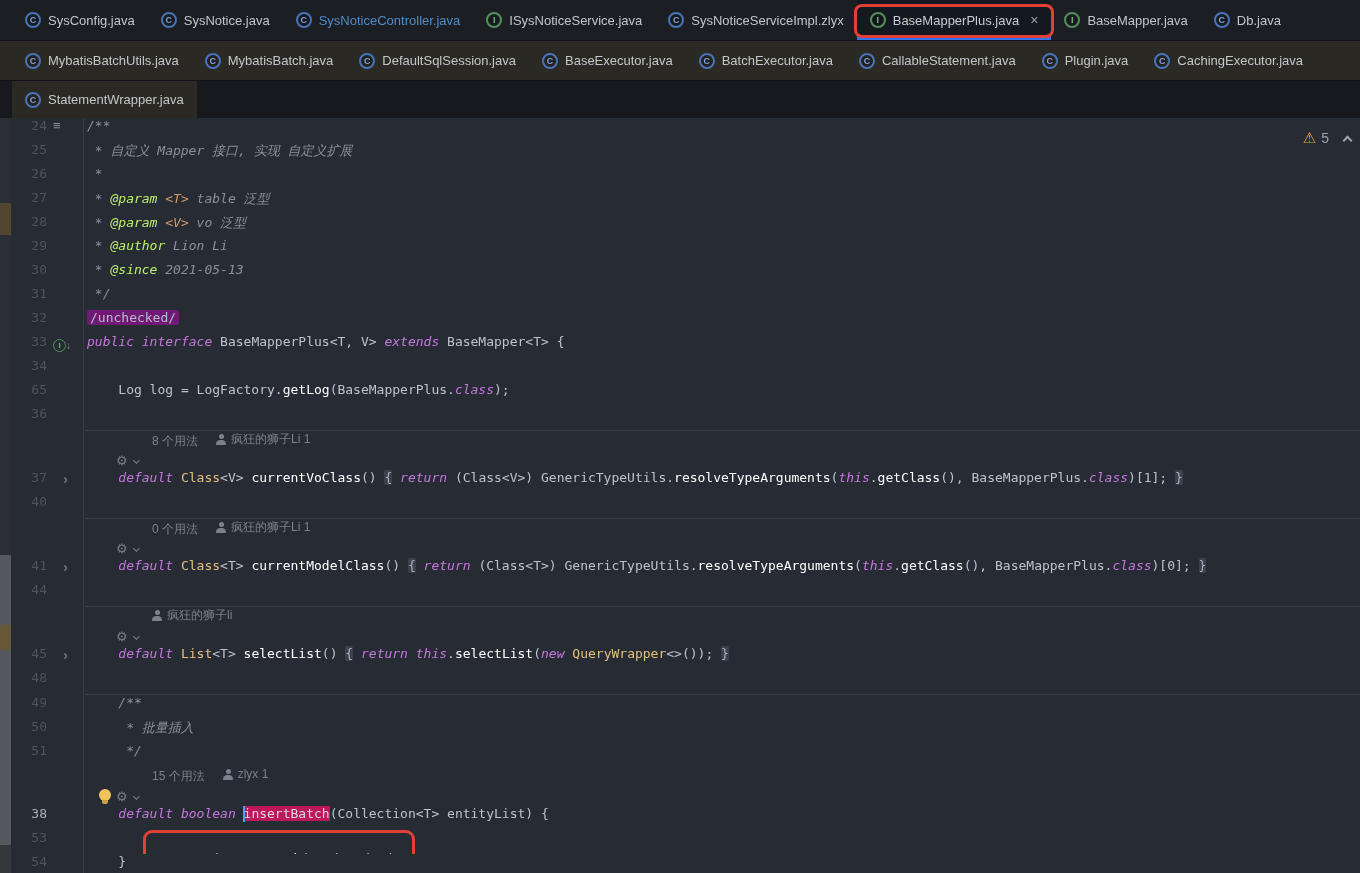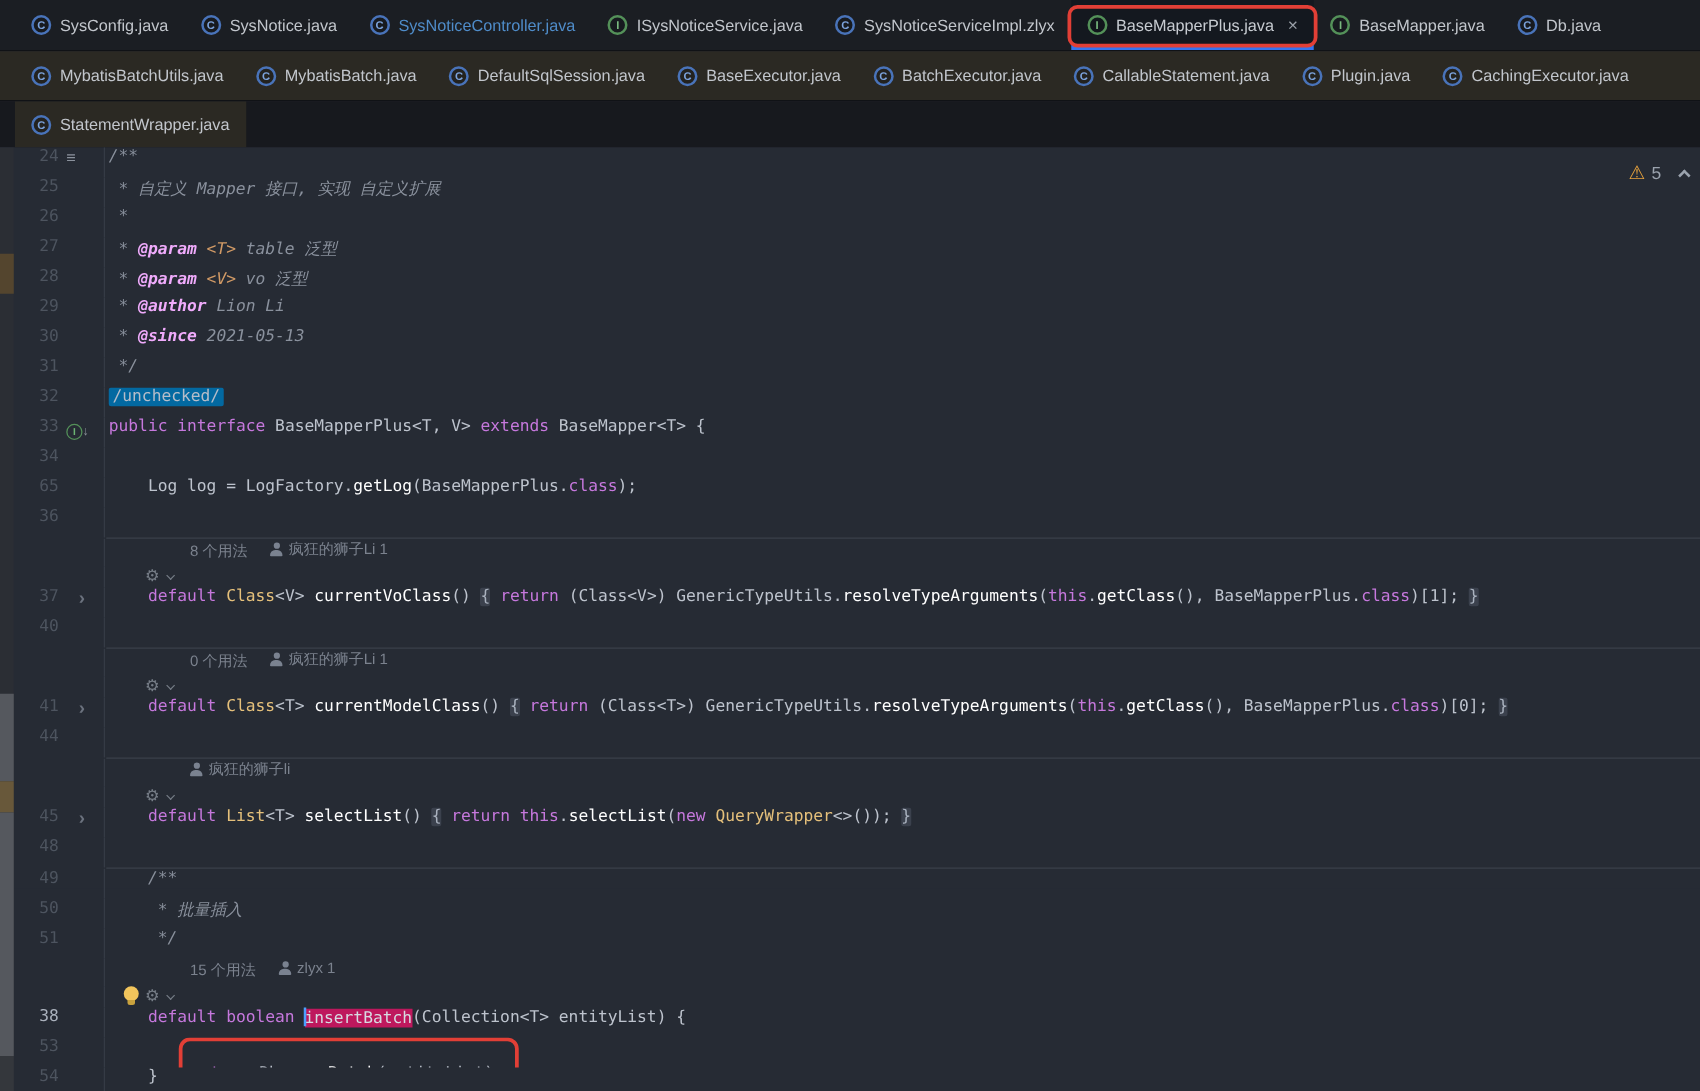--- a/index.html
+++ b/index.html
@@ -65,28 +65,28 @@
   .foldchev { color:#6b727e; font-size:15px; font-weight:bold; padding-left:10px; }
   .dococo { font-size:13px; letter-spacing:-1px; color:#8b929d; }
 
   .body {
     flex:1; position:relative; white-space:pre; overflow:hidden;
     font:13px "DejaVu Sans Mono", monospace; padding-left:3px; color:#bdc3cd;
   }
   .row.hint .body, .row.tool .body { font:12px "Liberation Sans", sans-serif; padding-left:32px; color:#7b828e; }
 
   .tk-c  { color:#8a919d; font-style:italic; }
-  .tk-cd { color:#f0abfc; font-style:italic; font-weight:bold; }
+  .tk-cd { color:#bef264; font-style:italic; font-weight:normal; }
   .tk-ct { color:#d19a66; font-style:italic; }
-  .tk-k  { color:#c678dd; }
+  .tk-k  { color:#c678dd; font-style:italic; }
   .tk-t  { color:#bdc3cd; }
   .tk-m  { color:#ffffff; }
   .tk-y  { color:#e5c07b; }
   .tk-fb   { color:#aab2bf; background:#3b414d; border-radius:2px; }
-  .tk-fold { color:#b6bdc9; background:#0369a1; border-radius:2px; padding:0 3px; }
+  .tk-fold { color:#b6bdc9; background:#701a75; border-radius:2px; padding:0 3px; }
   .tk-hl   { color:#d7dbe2; background:#be185d; }
   .caret { display:inline-block; width:2px; height:16px; background:#4da0ff; vertical-align:middle; margin:0 -1px 0 -1px; position:relative; top:-1px; }
 
   .redbox {
     display:inline-block; border:3px solid #e23f36; border-radius:9px;
     padding:16px 9px 1px 7px; margin-left:-7px; line-height:19px; vertical-align:middle;
   }
 
   .usages { margin-right:18px; }
   .author-wrap { display:inline-flex; align-items:center; gap:5px; }

